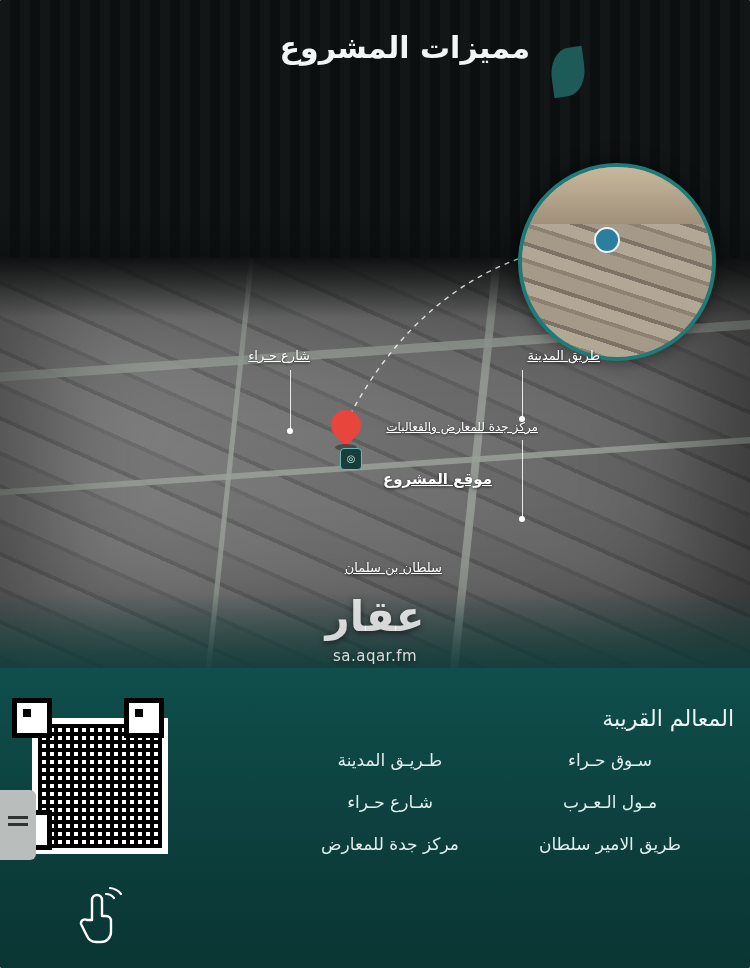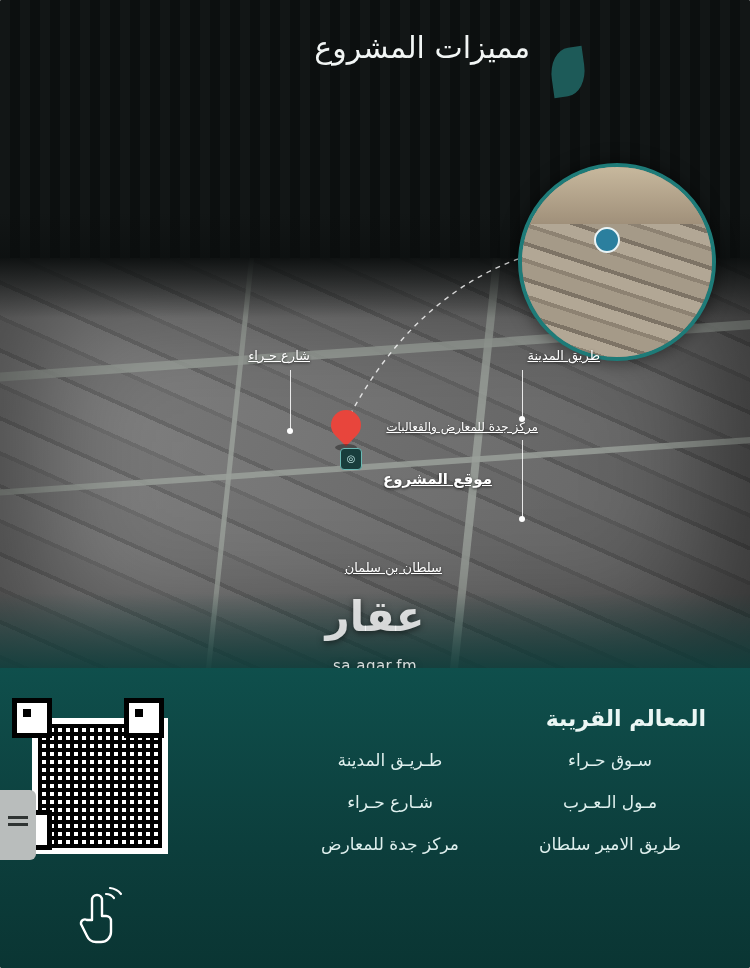--- a/index.html
+++ b/index.html
@@ -38,21 +38,21 @@
     background: linear-gradient(180deg, rgba(10,13,13,0) 0%, rgba(10,13,13,0.85) 100%);
   }
   .header-title {
     position: absolute;
     right: 220px;
     top: 30px;
     width: 320px;
     text-align: right;
     color: #f2f6f5;
     font-size: 30px;
-    font-weight: normal;
+    font-weight: bold;
     letter-spacing: 0.5px;
     direction: rtl;
   }
   .leaf {
     position: absolute;
     right: 165px;
     top: 48px;
     width: 34px;
     height: 48px;
     background: #1f5f5d;
@@ -237,40 +237,40 @@
     text-shadow: 0 2px 6px rgba(0,0,0,0.55);
   }
   .watermark .logo {
     font-size: 42px;
     font-weight: bold;
     letter-spacing: 4px;
     direction: rtl;
   }
   .watermark .url {
     font-size: 15px;
-    margin-top: 16px;
+    margin-top: 6px;
     letter-spacing: 0.5px;
   }
 
   
   .footer {
     position: absolute;
     left: 0;
     top: 668px;
     width: 750px;
     height: 300px;
     background: linear-gradient(180deg, #0f4f4c 0%, #0c3e3c 60%, #0a3533 100%);
   }
   .footer-title {
     position: absolute;
-    right: 44px;
+    right: 16px;
     top: 38px;
     color: #eaf6f4;
     font-size: 22px;
-    font-weight: bold;
+    font-weight: normal;
     direction: rtl;
     text-align: left;
   }
   .landmarks {
     position: absolute;
     right: 30px;
     top: 82px;
     width: 440px;
     direction: rtl;
   }

